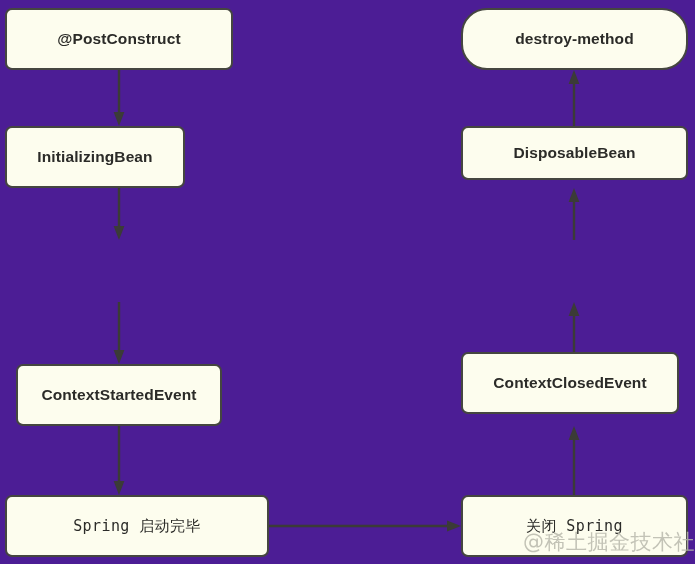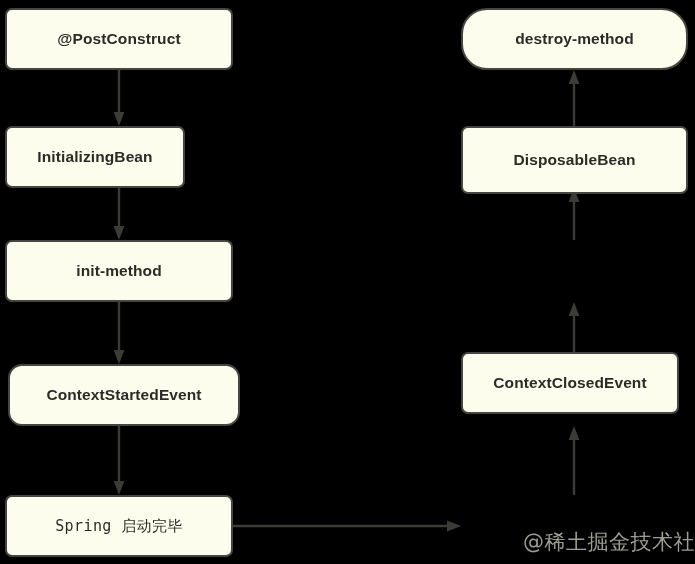--- a/index.html
+++ b/index.html
@@ -4,21 +4,21 @@
 <style>
   html, body {
     margin: 0;
     padding: 0;
     background: #ffffff;
   }
   #canvas {
     position: relative;
     width: 695px;
     height: 564px;
-    background: #000000;
+    background: #4c1d95;
     overflow: hidden;
     font-family: "Liberation Sans", sans-serif;
   }
   .node {
     position: absolute;
     box-sizing: border-box;
     background: #fdfdee;
     border: 2px solid #454640;
     border-radius: 7px;
     display: flex;
@@ -130,41 +130,41 @@
   </div>
 
   <div class="node" style="left:5px; top:8px; width:228px; height:62px;">
     <span class="label">@PostConstruct</span>
   </div>
 
   <div class="node" style="left:5px; top:126px; width:180px; height:62px;">
     <span class="label">InitializingBean</span>
   </div>
 
-  <div class="node" style="left:5px; top:240px; width:228px; height:62px;">
-    <span class="label">init-method</span>
-  </div>
 
-  <div class="node" style="left:8px; top:364px; width:232px; height:62px;border-radius:14px;">
+  <div class="node" style="left:16px; top:364px; width:206px; height:62px;">
     <span class="label">ContextStartedEvent</span>
   </div>
 
-  <div class="node mono" style="left:5px; top:495px; width:228px; height:62px;align-items:center;">
+  <div class="node mono" style="left:5px; top:495px; width:264px; height:62px;align-items:center;">
     <span class="label">Spring 启动完毕</span>
   </div>
 
   <div class="node" style="left:461px; top:8px; width:227px; height:62px;border-radius:26px;">
     <span class="label">destroy-method</span>
   </div>
 
-  <div class="node" style="left:461px; top:126px; width:227px; height:68px;">
+  <div class="node" style="left:461px; top:126px; width:227px; height:54px;">
     <span class="label">DisposableBean</span>
   </div>
 
 
   <div class="node" style="left:461px; top:352px; width:218px; height:62px;">
     <span class="label">ContextClosedEvent</span>
   </div>
 
+  <div class="node mono" style="left:461px; top:495px; width:227px; height:62px;">
+    <span class="label">关闭 Spring</span>
+  </div>
 
   <div class="watermark">@稀土掘金技术社区</div>
 
 </div>
 
 </body></html>

